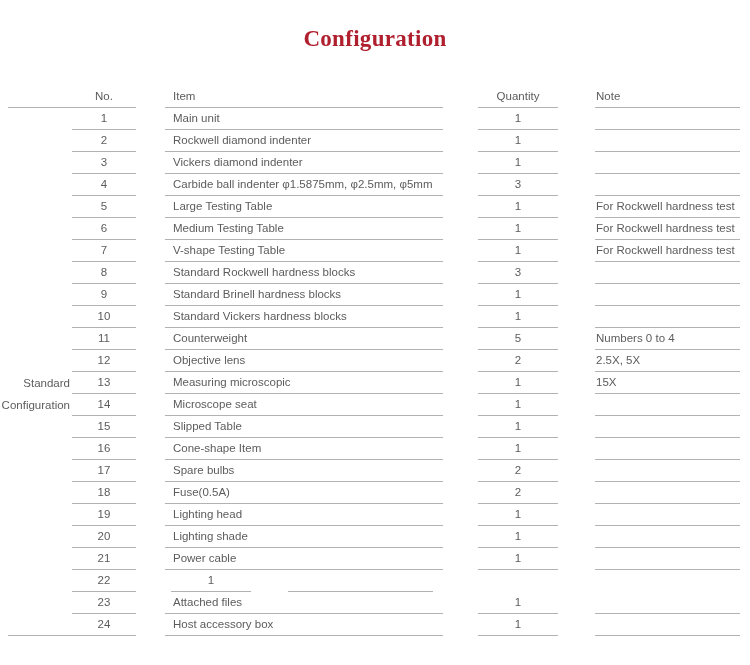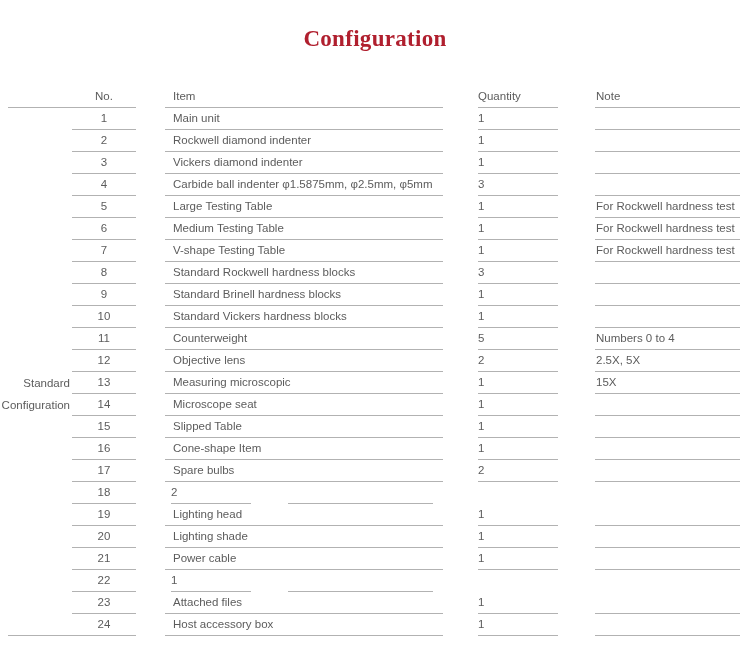--- a/index.html
+++ b/index.html
@@ -55,20 +55,21 @@
   }
   .item-cell {
     width: 278px;
     margin-left: 29px;
     padding-left: 8px;
     overflow: visible;
   }
   .qty-cell {
     width: 80px;
     margin-left: 35px;
+    text-align: center;
   }
   .note-cell {
     width: 145px;
     margin-left: 37px;
     padding-left: 1px;
     overflow: visible;
   }
 </style>
 </head>
 <body>
@@ -200,20 +201,21 @@
         <div class="row">
     <div class="cell group-cell"></div>
     <div class="cell no-cell bordered">17</div>
     <div class="cell item-cell bordered">Spare bulbs</div>
     <div class="cell qty-cell bordered">2</div>
     <div class="cell note-cell bordered"></div>
   </div>
         <div class="row">
     <div class="cell group-cell"></div>
     <div class="cell no-cell bordered">18</div>
+    <div class="cell item-cell bordered">Fuse(0.5A)</div>
     <div class="cell qty-cell bordered">2</div>
     <div class="cell note-cell bordered"></div>
   </div>
         <div class="row">
     <div class="cell group-cell"></div>
     <div class="cell no-cell bordered">19</div>
     <div class="cell item-cell bordered">Lighting head</div>
     <div class="cell qty-cell bordered">1</div>
     <div class="cell note-cell bordered"></div>
   </div>

